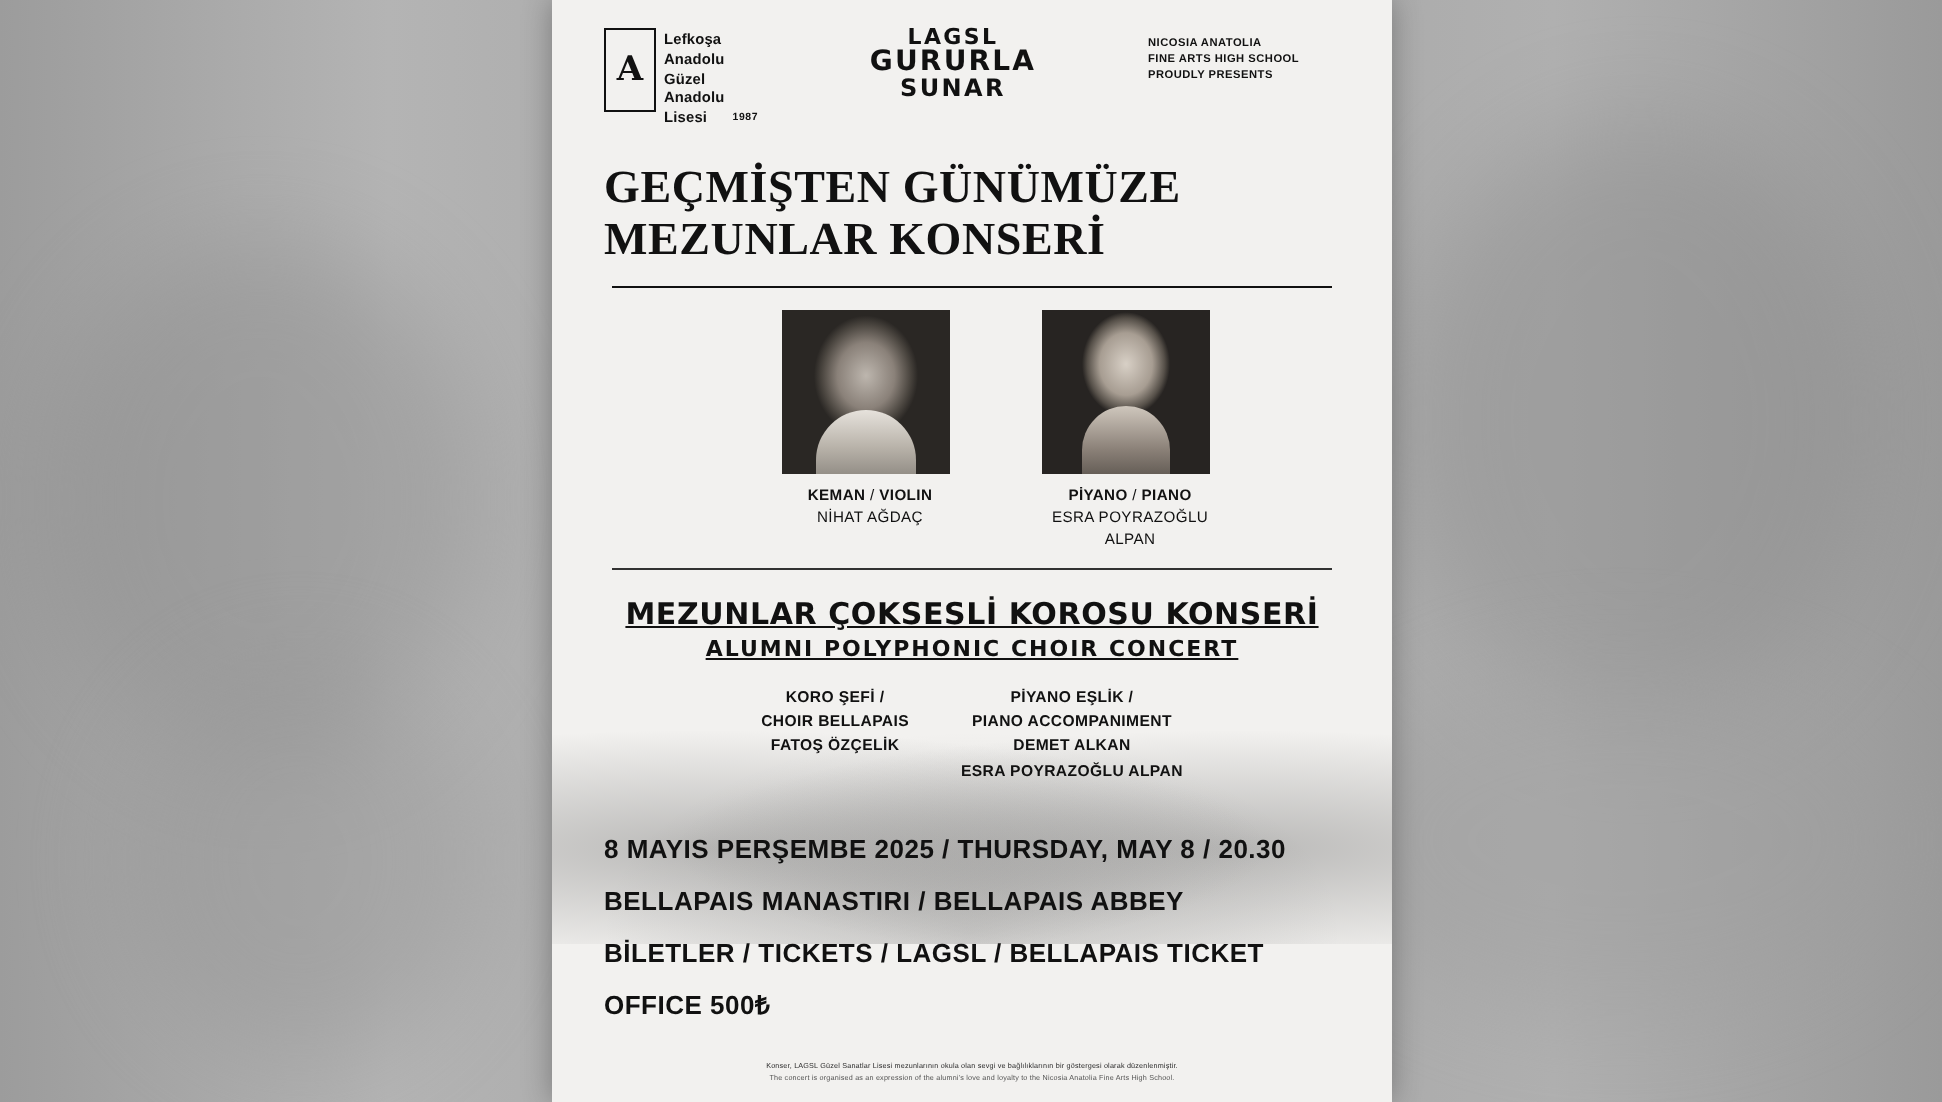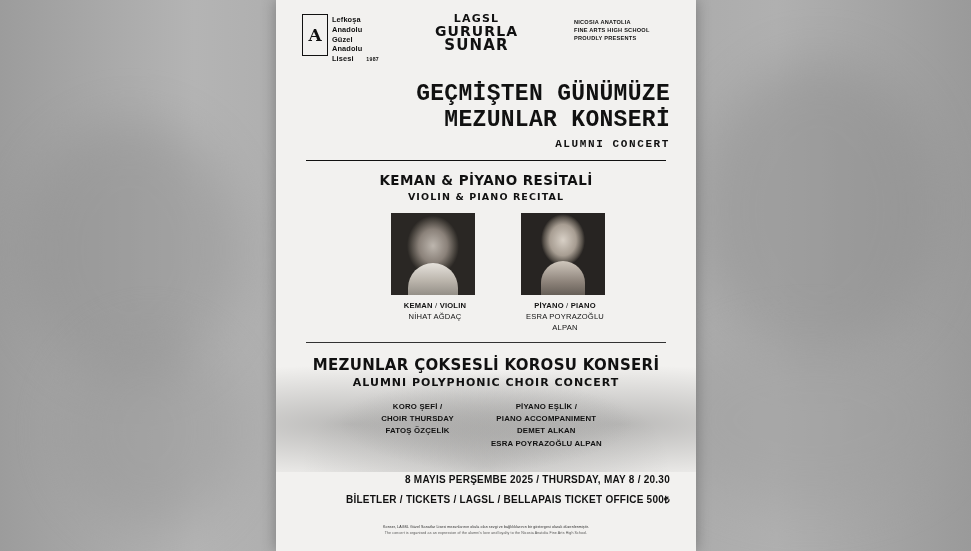--- a/index.html
+++ b/index.html
@@ -83,37 +83,37 @@
 
   .brand {
     text-align: center;
     font-family: "DejaVu Sans", sans-serif;
     font-weight: bold;
     line-height: 1.02;
     transform: translateY(-1px);
   }
   .brand .l1 { font-size: 11px; letter-spacing: 1.2px; }
   .brand .l2 { font-size: 14px; letter-spacing: 1.1px; }
-  .brand .l3 { font-size: 15px; letter-spacing: 1.2px; }
+  .brand .l3 { font-size: 12px; letter-spacing: 1.2px; }
 
   .eng-block {
     text-align: left;
     font-size: 5.6px;
     font-weight: bold;
     line-height: 1.45;
     letter-spacing: .25px;
     padding-top: 4px;
     width: 96px;
   }
 
   
   .main-title {
-    text-align: right;
+    text-align: left;
     margin-top: 17px;
-    font-family: Liberation Mono, monospace;
+    font-family: Liberation Serif, serif;
     font-weight: bold;
   }
   .main-title .t1 { font-size: 23px; letter-spacing: .3px; line-height: 1.14; }
   .main-title .t2 { font-size: 23px; letter-spacing: .3px; line-height: 1.14; }
   .main-title .t3 {
     font-size: 11px; letter-spacing: 1.6px; margin-top: 5px; font-weight: bold;
   }
 
   .rule { height: 1px; background: #111; margin: 10px 4px 0 4px; }
   .rule.thin { height: 1px; opacity: .85; }
@@ -173,46 +173,47 @@
   }
   .caption .role { font-weight: bold; }
   .caption .role .slash { font-weight: normal; }
   .caption .name { font-weight: normal; }
 
   
   .choir-title {
     text-align: center;
     margin-top: 13px;
     position: relative;
+    text-decoration: underline;
   }
   .choir-title .c1 {
     font-family: "DejaVu Sans", sans-serif;
     font-size: 15px; font-weight: bold; letter-spacing: .3px;
   }
   .choir-title .c2 {
     font-family: "DejaVu Sans", sans-serif;
     font-size: 11px; font-weight: bold; letter-spacing: 1px; margin-top: 2px;
   }
 
   .credits {
     display: flex;
     justify-content: center;
     gap: 26px;
     margin-top: 12px;
     position: relative;
   }
-  .credit { text-align: center; font-size: 7.8px; line-height: 1.55; letter-spacing: .2px; margin-left: 11px; }
+  .credit { text-align: center; font-size: 7.8px; line-height: 1.55; letter-spacing: .2px; }
   .credit .lbl { font-weight: bold; }
   .credit .nm { font-weight: bold; }
 
   
   .info {
-    text-align: right;
+    text-align: left;
     margin-top: 20px;
-    font-size: 10px;
+    font-size: 13px;
     font-weight: bold;
     line-height: 2.0;
     letter-spacing: .25px;
     position: relative;
   }
 
   .footnote {
     text-align: center;
     font-size: 3.6px;
     line-height: 1.7;
@@ -261,29 +262,24 @@
         <div class="eng-block">
           <div>NICOSIA ANATOLIA</div>
           <div>FINE ARTS HIGH SCHOOL</div>
           <div>PROUDLY PRESENTS</div>
         </div>
       </div>
 
       <div class="main-title">
         <div class="t1">GEÇMİŞTEN GÜNÜMÜZE</div>
         <div class="t2">MEZUNLAR KONSERİ</div>
-        <div class="t3">ALUMNI CONCERT</div>
       </div>
 
       <div class="rule"></div>
 
-      <div class="section-title">
-        <div class="s1">KEMAN &amp; PİYANO RESİTALİ</div>
-        <div class="s2">VIOLIN &amp; PIANO RECITAL</div>
-      </div>
 
       <div class="photos">
         <div class="photo-card">
           <div class="photo p1"></div>
           <div class="caption">
             <div class="role">
               <span>KEMAN</span><span class="slash"> / </span><span>VIOLIN</span>
             </div>
             <div class="name">NİHAT AĞDAÇ</div>
           </div>
@@ -303,33 +299,34 @@
       <div class="rule thin" style="margin-top:9px;"></div>
 
       <div class="choir-title">
         <div class="c1">MEZUNLAR ÇOKSESLİ KOROSU KONSERİ</div>
         <div class="c2">ALUMNI POLYPHONIC CHOIR CONCERT</div>
       </div>
 
       <div class="credits">
         <div class="credit">
           <div class="lbl">KORO ŞEFİ /</div>
-          <div class="lbl">CHOIR THURSDAY</div>
+          <div class="lbl">CHOIR BELLAPAIS</div>
           <div class="nm">FATOŞ ÖZÇELİK</div>
         </div>
         <div class="credit">
           <div class="lbl">PİYANO EŞLİK /</div>
           <div class="lbl">PIANO ACCOMPANIMENT</div>
           <div class="nm">DEMET ALKAN</div>
           <div class="nm">ESRA POYRAZOĞLU ALPAN</div>
         </div>
       </div>
 
       <div class="info">
         <div>8 MAYIS PERŞEMBE 2025 / THURSDAY, MAY 8 / 20.30</div>
+        <div>BELLAPAIS MANASTIRI / BELLAPAIS ABBEY</div>
         <div>BİLETLER / TICKETS / LAGSL / BELLAPAIS TICKET OFFICE 500₺</div>
       </div>
 
       <div class="footnote">
         <div class="f1">Konser, LAGSL Güzel Sanatlar Lisesi mezunlarının okula olan sevgi ve bağlılıklarının bir göstergesi olarak düzenlenmiştir.</div>
         <div class="f2">The concert is organised as an expression of the alumni's love and loyalty to the Nicosia Anatolia Fine Arts High School.</div>
       </div>
 
     </div>
   </div>

